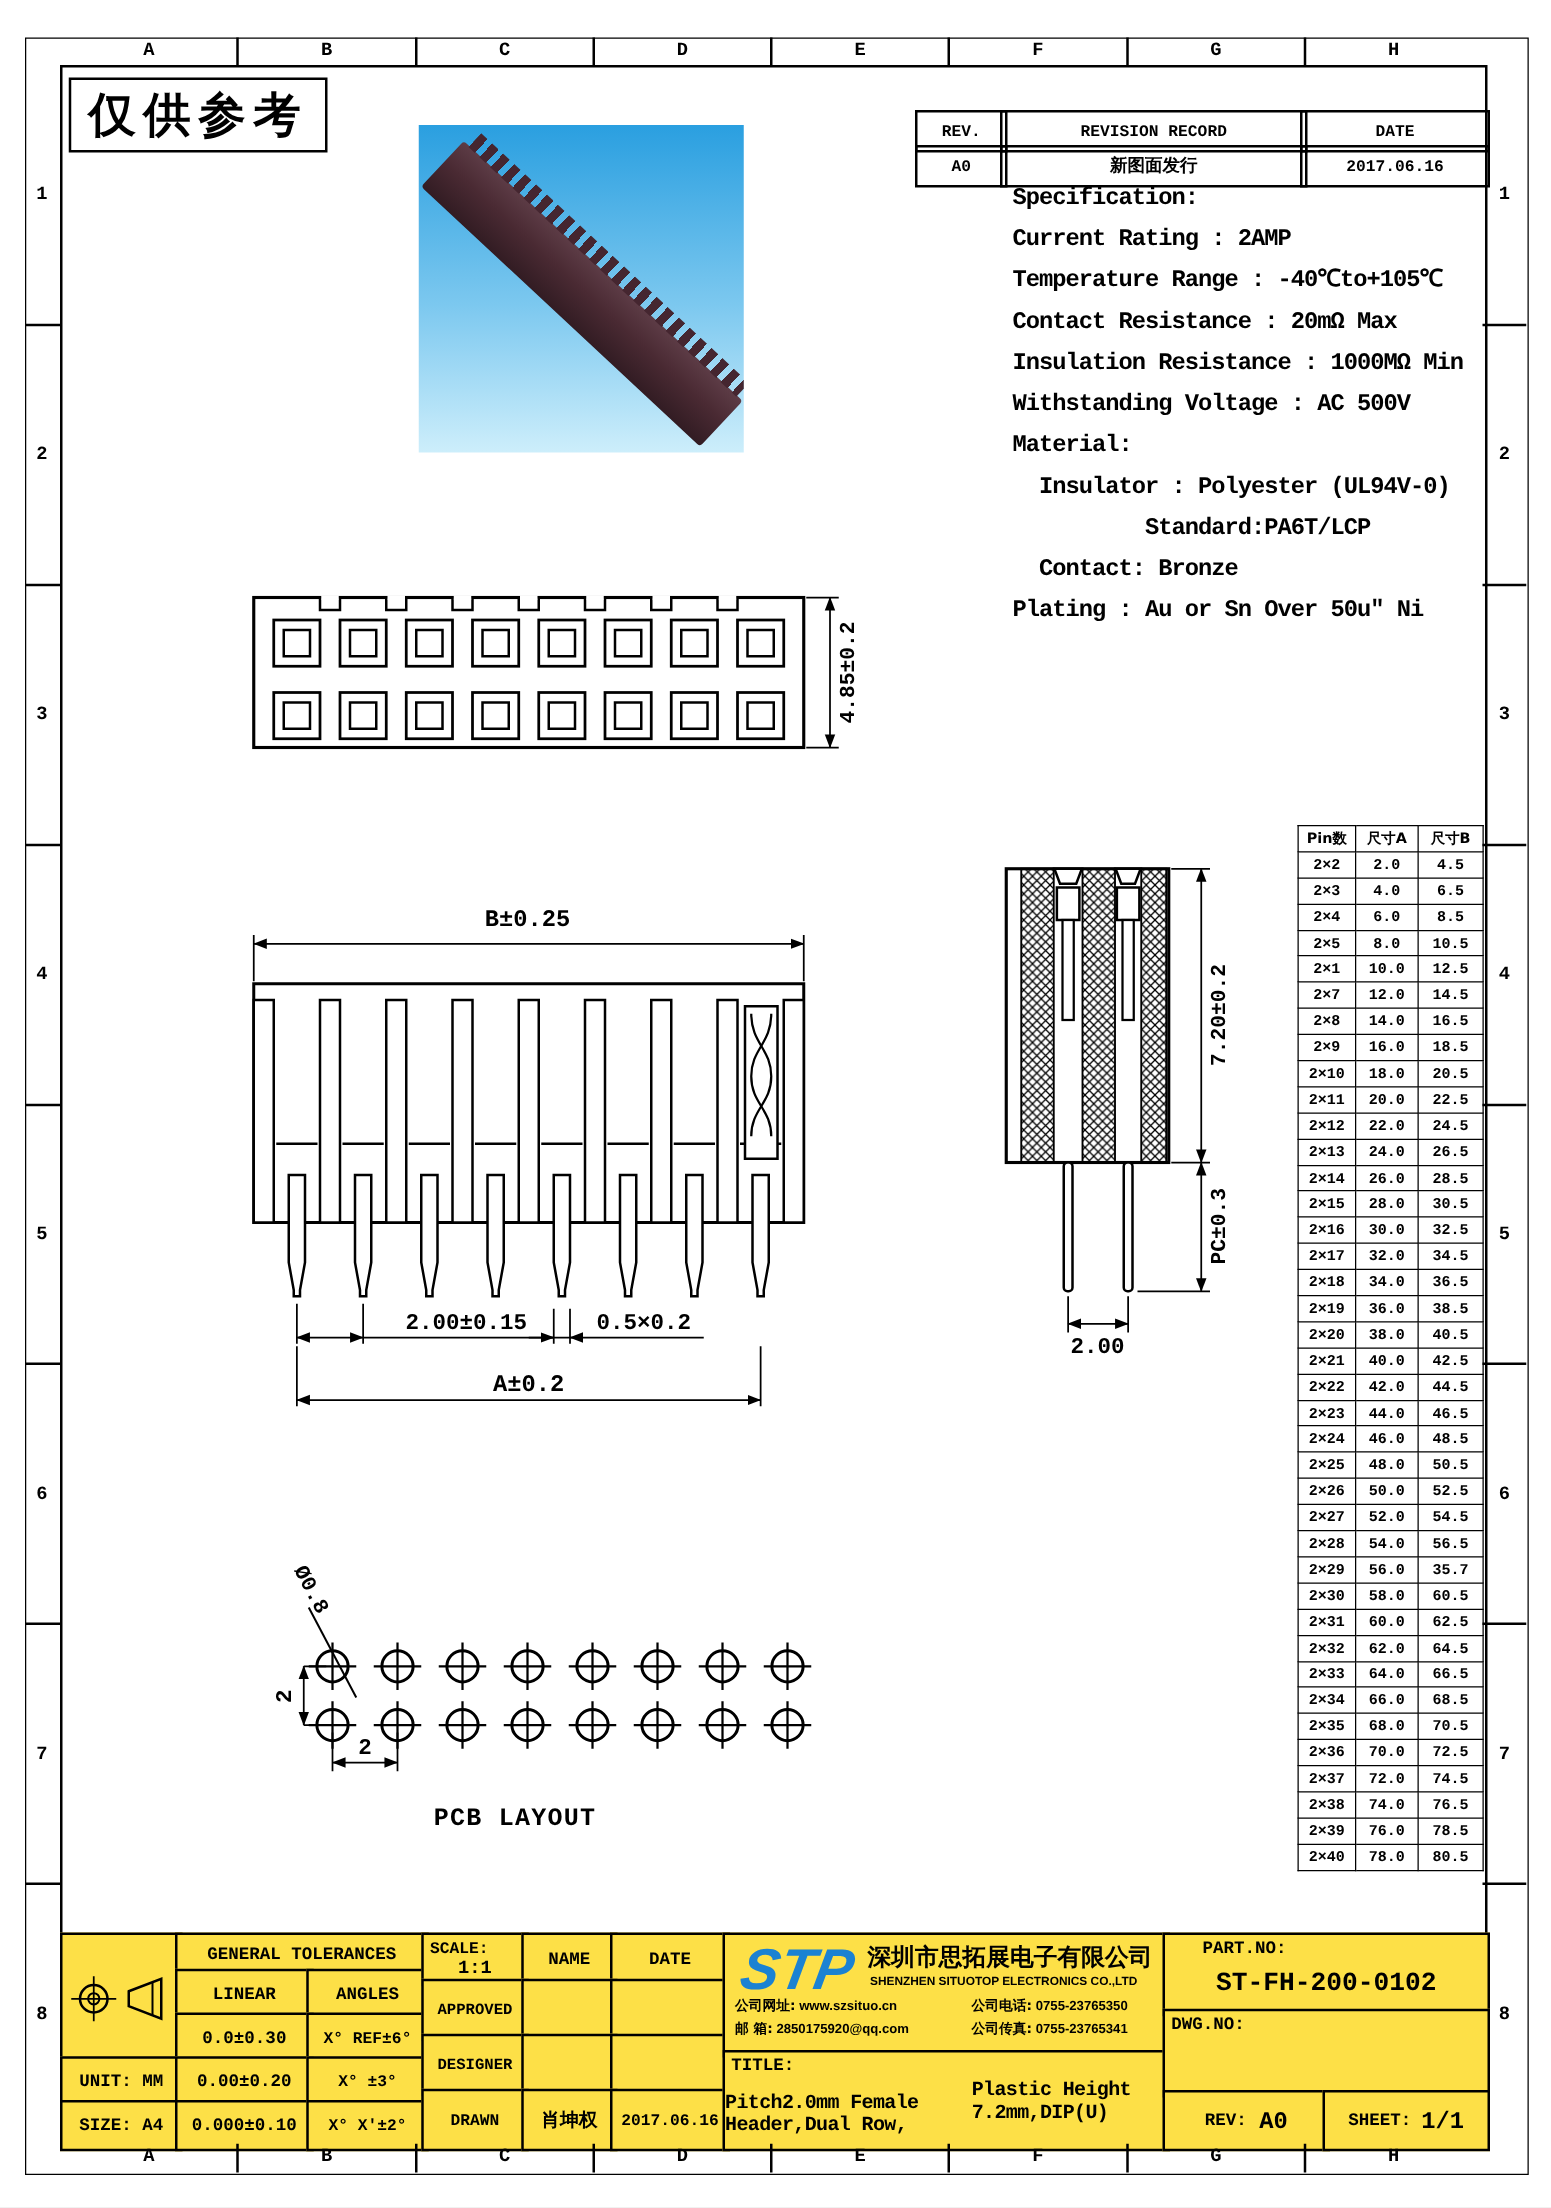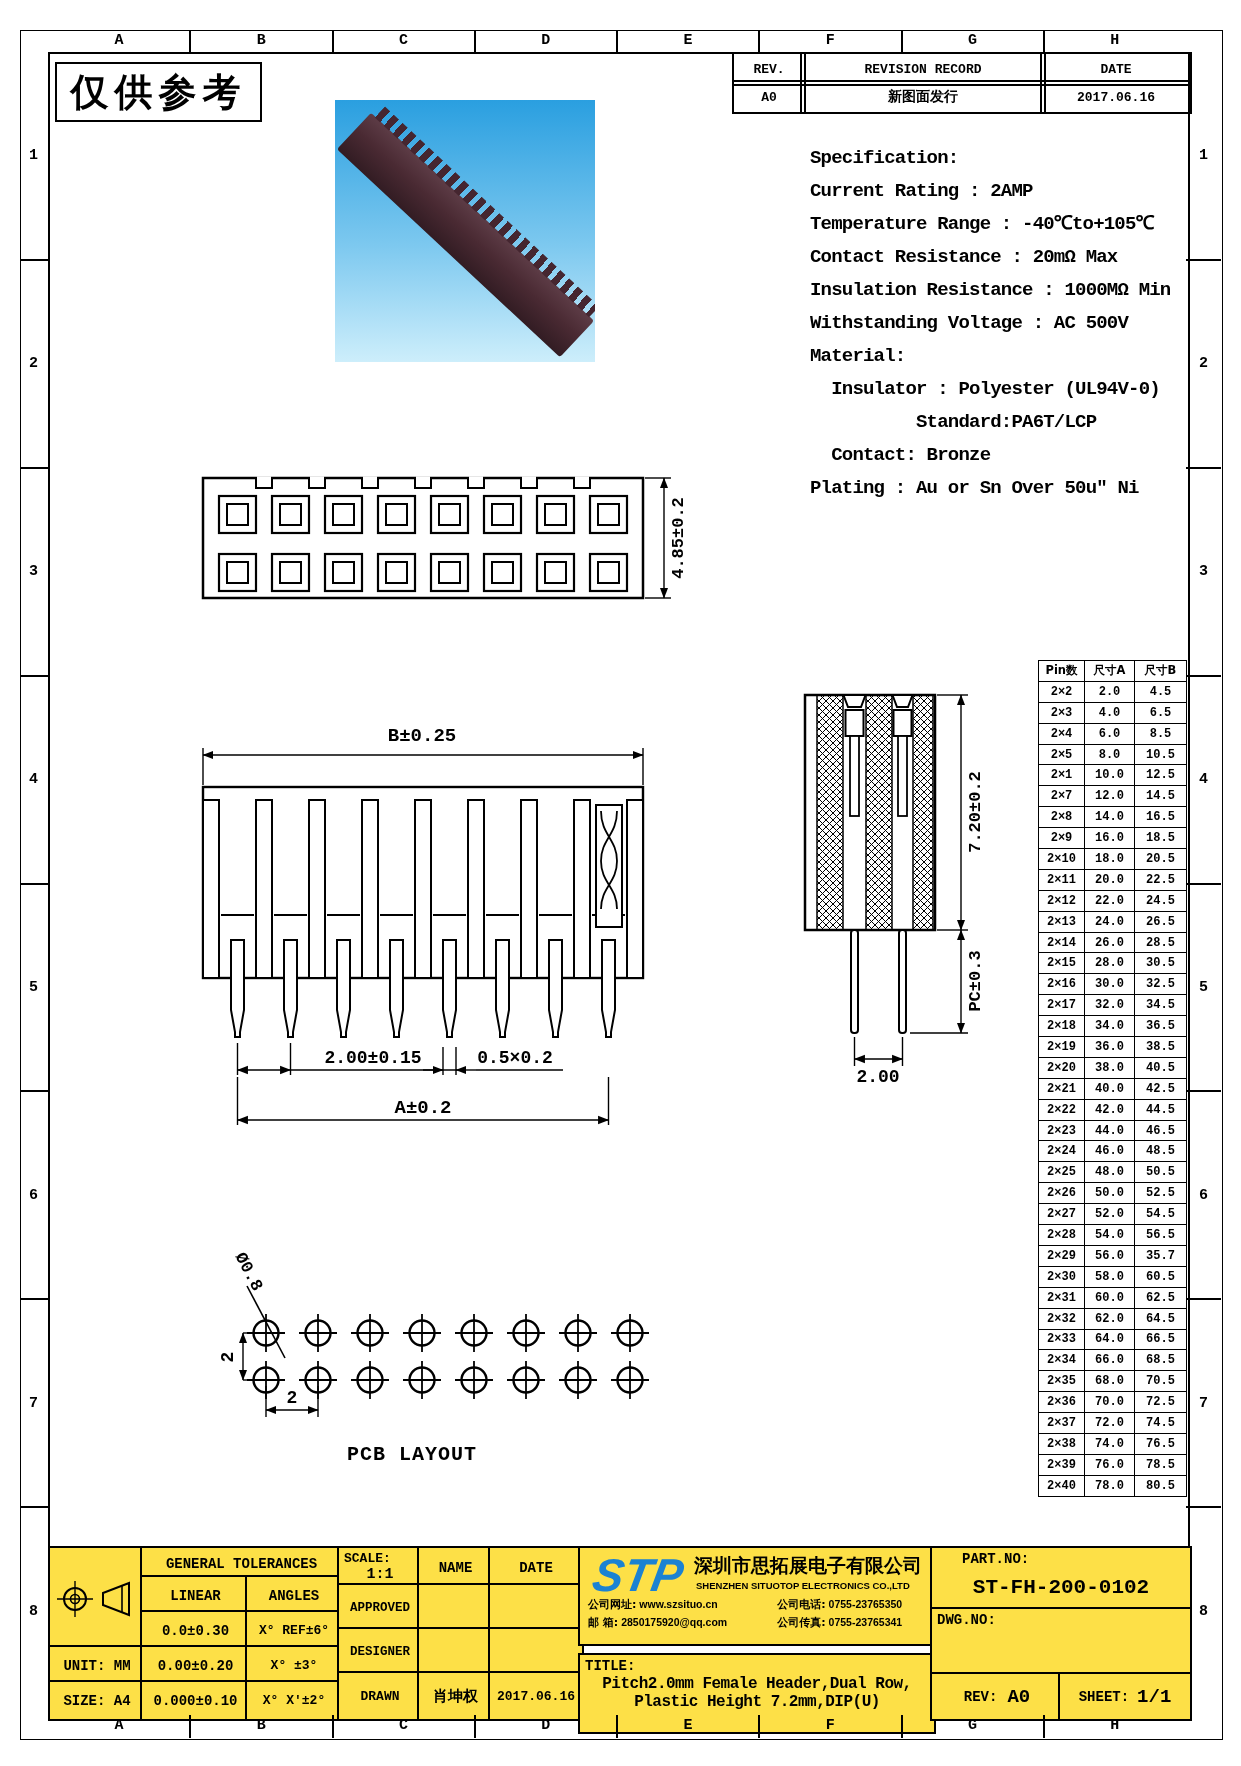--- a/index.html
+++ b/index.html
@@ -3,21 +3,21 @@
 <meta charset="utf-8">
 <style>
   html,body{margin:0;padding:0;background:#e8e8e8;}
   #page{position:relative;width:1241px;height:1766px;background:#ffffff;font-family:"Liberation Mono",monospace;color:#000;overflow:hidden;}
   .abs{position:absolute;}
   .frame{position:absolute;border:1.6px solid #000;}
   .frame-inner{position:absolute;border:2.6px solid #000;}
   .gridlbl{position:absolute;display:flex;align-items:center;justify-content:center;font-weight:bold;font-size:15px;font-family:"Liberation Mono",monospace;}
   .tick{position:absolute;background:#000;}
   .refbox{position:absolute;left:55px;top:62px;width:203px;height:56px;border:2.6px solid #000;display:flex;align-items:center;justify-content:center;font-family:"DejaVu Sans",sans-serif;font-weight:bold;font-size:38px;letter-spacing:6px;}
-  .rcell{position:absolute;border:2px solid #000;display:flex;align-items:center;justify-content:center;font-weight:bold;font-size:13px;font-family:"Liberation Mono",monospace;}
+  .rcell{position:absolute;border:2px solid #000;display:flex;align-items:center;justify-content:center;font-weight:bold;font-size:13px;font-family:"Liberation Mono",monospace;margin-top:36px;}
   .cjk{font-family:"DejaVu Sans",sans-serif;}
   .photo{position:absolute;left:335px;top:100px;width:260px;height:262px;background:linear-gradient(180deg,#2a9fe0 0%,#7cc8ef 55%,#cdeefb 100%);overflow:hidden;}
   .connector{position:absolute;left:-22px;top:110px;width:305px;height:50px;transform:rotate(43deg);background:linear-gradient(180deg,#5d3c46 0%,#4a2a33 45%,#321c23 100%);border-radius:3px;}
   .connector::before{content:"";position:absolute;left:6px;right:6px;top:-14px;height:15px;background:repeating-linear-gradient(90deg,#452630 0 7px,rgba(0,0,0,0) 7px 12px);}
   .spec{position:absolute;left:810px;top:142px;font-family:"Liberation Mono",monospace;font-weight:bold;font-size:19px;line-height:33px;letter-spacing:-0.8px;white-space:pre;}
   .pin-table{position:absolute;left:1038px;top:660px;width:148px;border-collapse:collapse;table-layout:fixed;}
   .pin-table th,.pin-table td{border:1.6px solid #000;height:19.9px;text-align:center;font-size:12px;font-weight:bold;padding:0;line-height:1;font-family:"Liberation Mono",monospace;}
   .pin-table th{font-family:"DejaVu Sans",sans-serif;font-size:11.5px;}
   .cell{position:absolute;border:2px solid #000;display:flex;align-items:center;justify-content:center;font-weight:bold;font-family:"Liberation Mono",monospace;background:#fde047;}
   .cell .toplab{position:absolute;left:5px;top:3px;}
@@ -554,21 +554,21 @@
     <div class="co-cn">深圳市思拓展电子有限公司</div>
     <div class="co-en">SHENZHEN SITUOTOP ELECTRONICS CO.,LTD</div>
     <div class="contacts">
       <span><b>公司网址:</b> <span>www.szsituo.cn</span></span>
       <span><b>公司电话:</b> <span>0755-23765350</span></span>
       <span><b>邮  箱:</b> <span>2850175920@qq.com</span></span>
       <span><b>公司传真:</b> <span>0755-23765341</span></span>
     </div>
   </div>
 
-  <div class="cell" style="left:578px;top:1640px;width:354px;height:77px;flex-direction:column;justify-content:flex-start;margin-top:13px;">
+  <div class="cell" style="left:578px;top:1640px;width:354px;height:77px;flex-direction:row;justify-content:flex-start;">
     <span class="toplab" style="font-size:14px;">TITLE:</span>
     <span style="margin-top:20px;font-size:16px;letter-spacing:-0.5px;">Pitch2.0mm Female Header,Dual Row,</span>
     <span style="font-size:16px;letter-spacing:-0.5px;">Plastic Height 7.2mm,DIP(U)</span>
   </div>
 
   <div class="cell" style="left:930px;top:1546px;width:258px;height:63px;">
     <span class="toplab" style="font-size:14px;padding-left:25px;">PART.NO:</span>
     <span style="margin-top:16px;font-size:21px;">ST-FH-200-0102</span>
   </div>
   <div class="cell" style="left:930px;top:1607px;width:258px;height:67px;">

